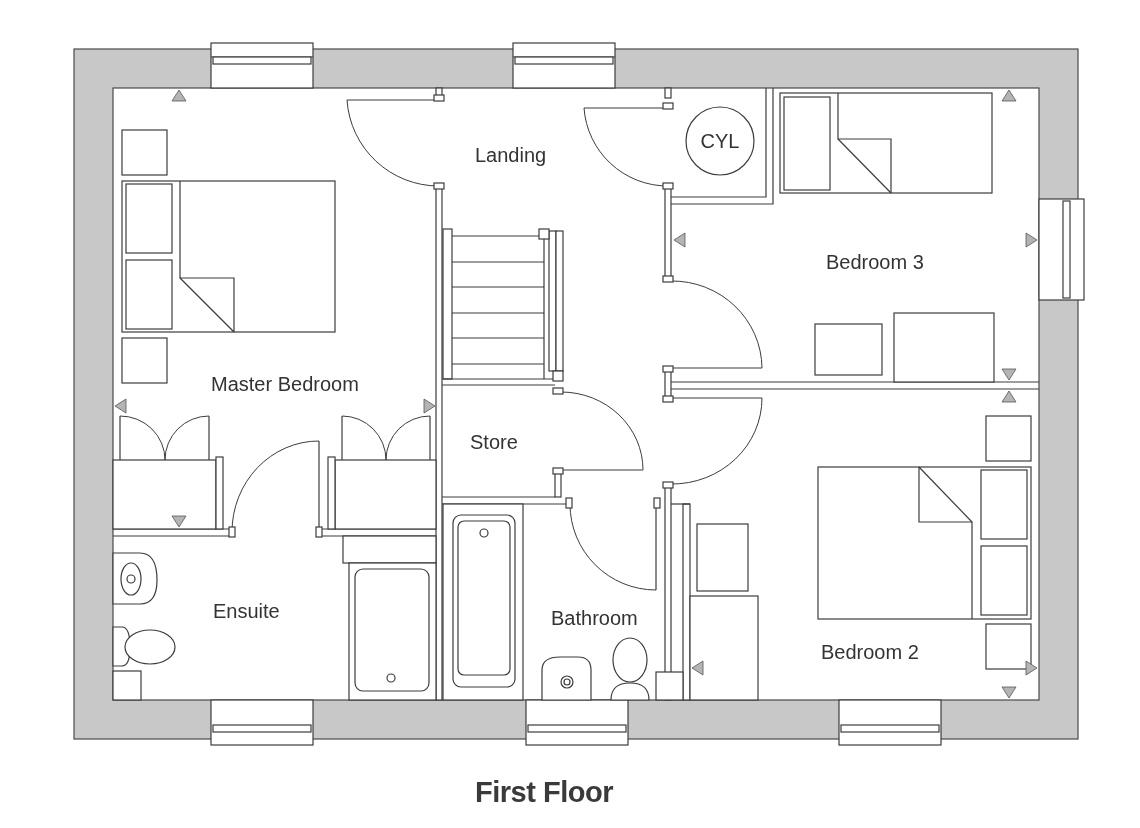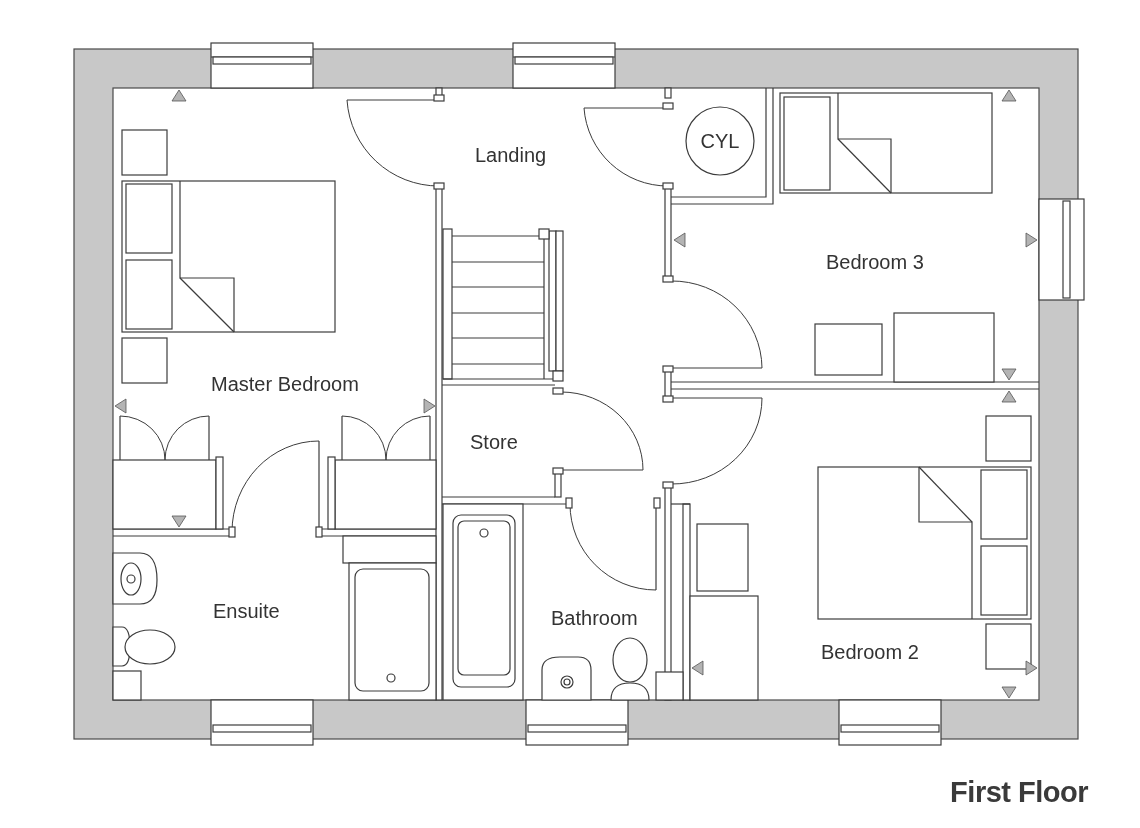--- a/index.html
+++ b/index.html
@@ -7,21 +7,21 @@
   #plan { position: absolute; left: 0; top: 0; width: 1140px; height: 828px; }
   .wall { fill: #c8c8c8; stroke: #4a4a4a; stroke-width: 1.2; }
   .floor { fill: #ffffff; stroke: #4a4a4a; stroke-width: 1.2; }
   .ln { fill: none; stroke: #3c3c3c; stroke-width: 1.2; }
   .fl { fill: #ffffff; stroke: #3c3c3c; stroke-width: 1.2; }
   .arc { fill: none; stroke: #3c3c3c; stroke-width: 1; }
   .tri { fill: #b4b4b4; stroke: #555; stroke-width: 0.8; }
   .room-label { font-family: "Liberation Sans", sans-serif; font-size: 20px; fill: #333333; }
   .cyl-label { font-family: "Liberation Sans", sans-serif; font-size: 20px; fill: #333333; }
   .title {
-    position: absolute; left: 0; width: 1088px; top: 776px; text-align: right;
+    position: absolute; left: 0; width: 1088px; top: 776px; text-align: center;
     font-family: "Liberation Sans", sans-serif; font-weight: bold; font-size: 29px; color: #3a3a3a;
     letter-spacing: -0.5px;
   }
 </style>
 </head>
 <body>
 
 <svg id="plan" viewBox="0 0 1140 828" xmlns="http://www.w3.org/2000/svg">
 
   <g>

